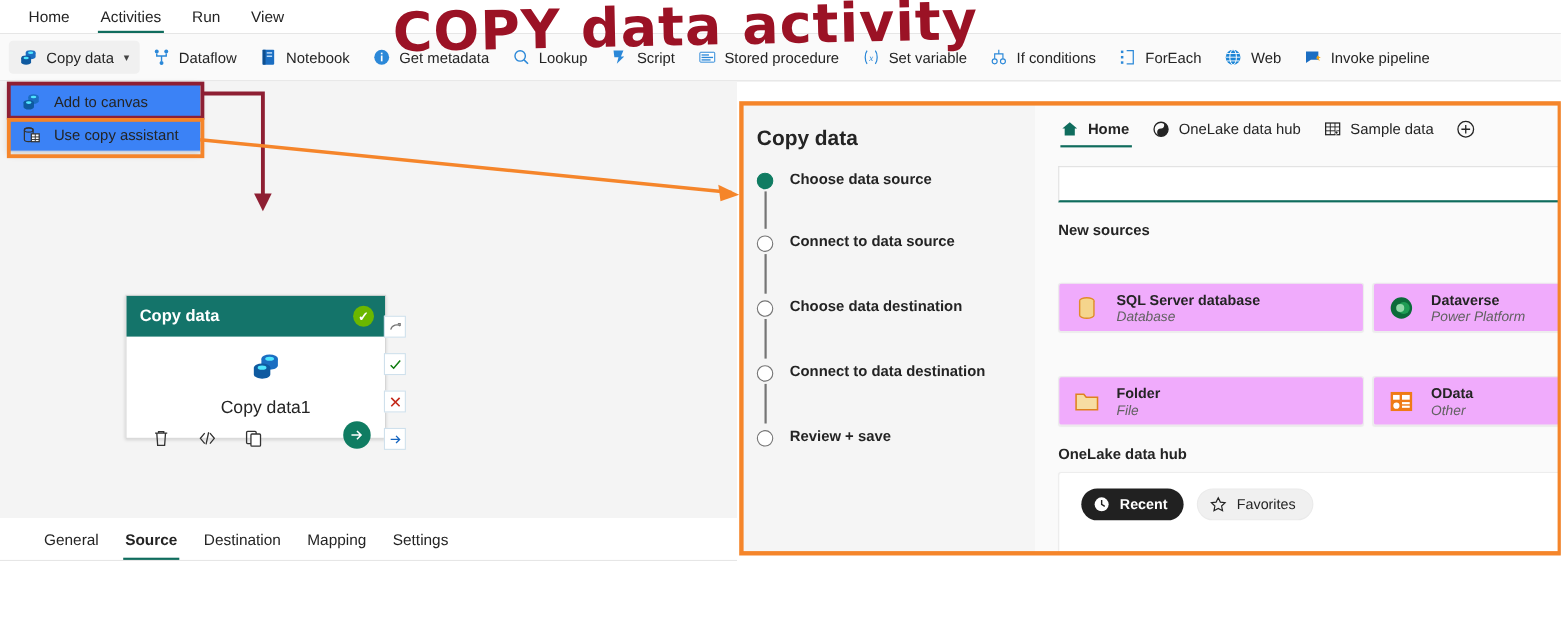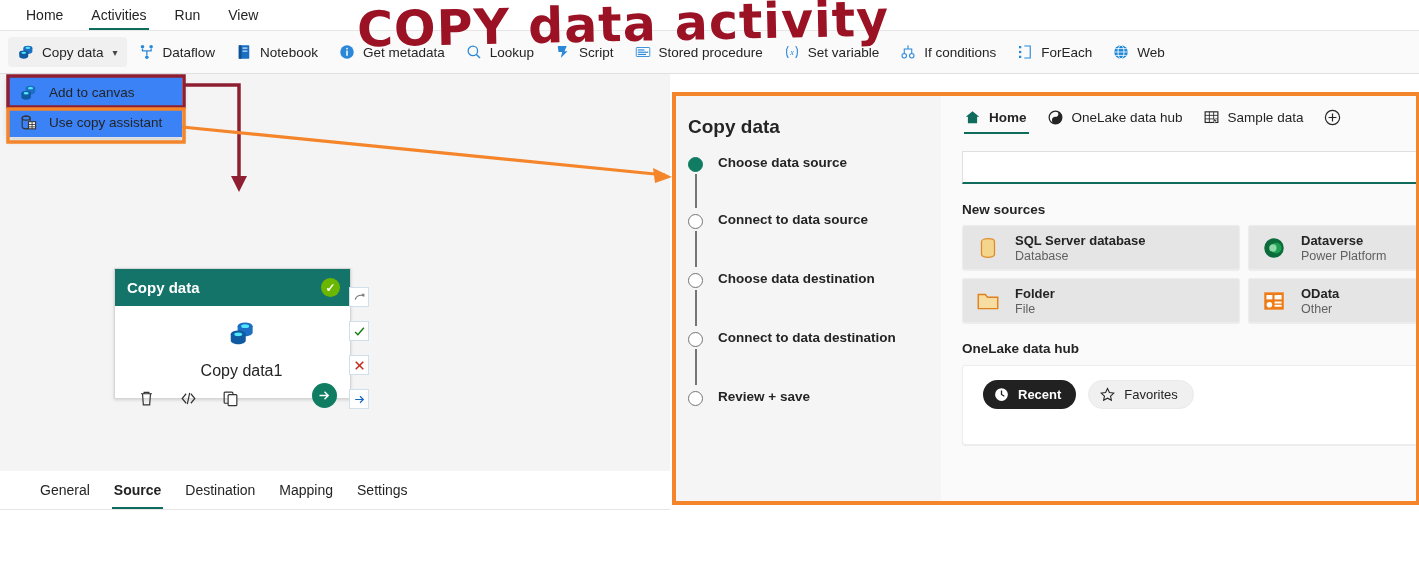--- a/index.html
+++ b/index.html
@@ -161,27 +161,27 @@
     cursor: text;
   }
   .sect-title {
     margin: 18px 0 8px 21px; font-size: 13.5px; font-weight: bold; color: #242424;
   }
   .src-grid {
     margin-left: 21px; display: grid; grid-template-columns: 278px 278px;
     gap: 8px 8px; width: 470px;
   }
   .src-card {
-    background: #e5e5e5; border: 1px solid #ededed; border-radius: 3px;
+    background: #f0abfc; border: 1px solid #ededed; border-radius: 3px;
     height: 45px; display: flex; align-items: center; gap: 14px;
-    padding: 0 12px; cursor: pointer; box-shadow: 0 0.5px 1px rgba(0,0,0,0.06);
+    padding: 0 12px; cursor: pointer; box-shadow: 0 0.5px 1px rgba(0,0,0,0.06); margin-top: 32px;
   }
   .src-tx { display: flex; flex-direction: column; gap: 1px; }
   .src-nm { font-size: 13px; font-weight: bold; color: #242424; }
-  .src-sub { font-size: 12.5px; color: #616161; }
+  .src-sub { font-size: 12.5px; color: #616161; font-style: italic; }
   .hub-panel {
     margin: 9px 0 0 21px; width: 470px; height: 80px; background: #ffffff;
     border: 1px solid #ededed; border-radius: 3px; padding: 14px 0 0 20px;
     box-shadow: 0 0.5px 1px rgba(0,0,0,0.06);
   }
   .pillrow { display: flex; gap: 12px; align-items: center; }
   .pill {
     display: flex; align-items: center; gap: 8px; height: 29px;
     padding: 0 15px 0 10px; border-radius: 15px; font-size: 13px;
     cursor: pointer;
@@ -308,20 +308,27 @@
 
     <div class="ribbon-btn">
       <svg class="ribbon-ico" viewBox="0 0 24 24">
         <circle cx="12" cy="12" r="9" fill="#1b85d6"></circle>
         <ellipse cx="12" cy="12" rx="4" ry="9" fill="none" stroke="#ffffff" stroke-width="1.2"></ellipse>
         <path d="M3 12h18M4.5 7.5h15M4.5 16.5h15" stroke="#ffffff" stroke-width="1.1"></path>
       </svg>
       <span>Web</span>
     </div>
 
+    <div class="ribbon-btn">
+      <svg class="ribbon-ico" viewBox="0 0 24 24">
+        <path d="M3 5h15v10H9l-6 4z" fill="#1b6ec2"></path>
+        <path d="M17 10l4 3h-2.4l1 4-3.6-3.6L14.5 15z" fill="#f2a515"></path>
+      </svg>
+      <span>Invoke pipeline</span>
+    </div>
   </div>
 
   <div class="canvas">
 
     <div class="act-card">
       <div class="act-head">
         <span class="act-title">Copy data</span>
         <span class="act-check">✓</span>
       </div>
       <div class="act-body">

